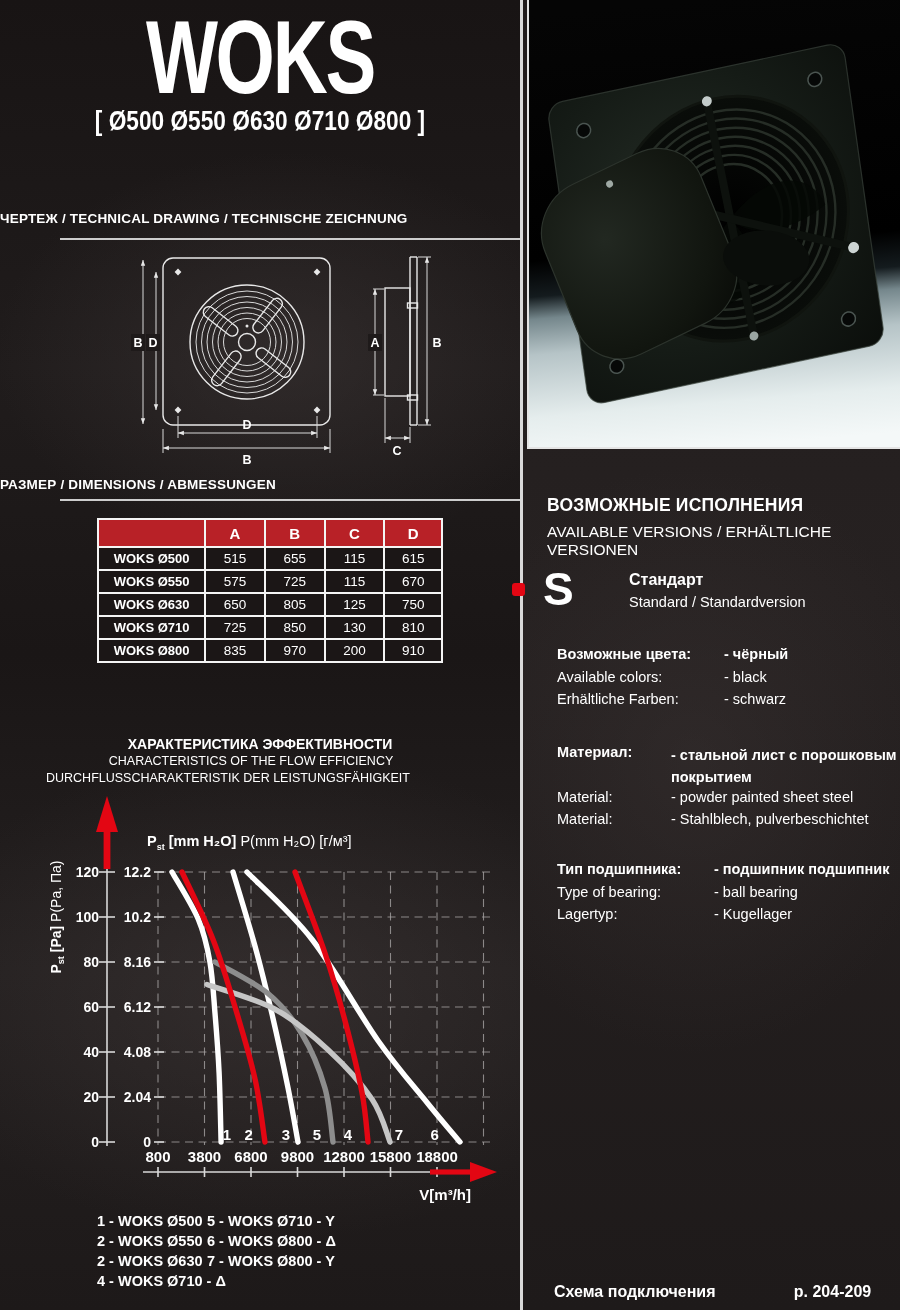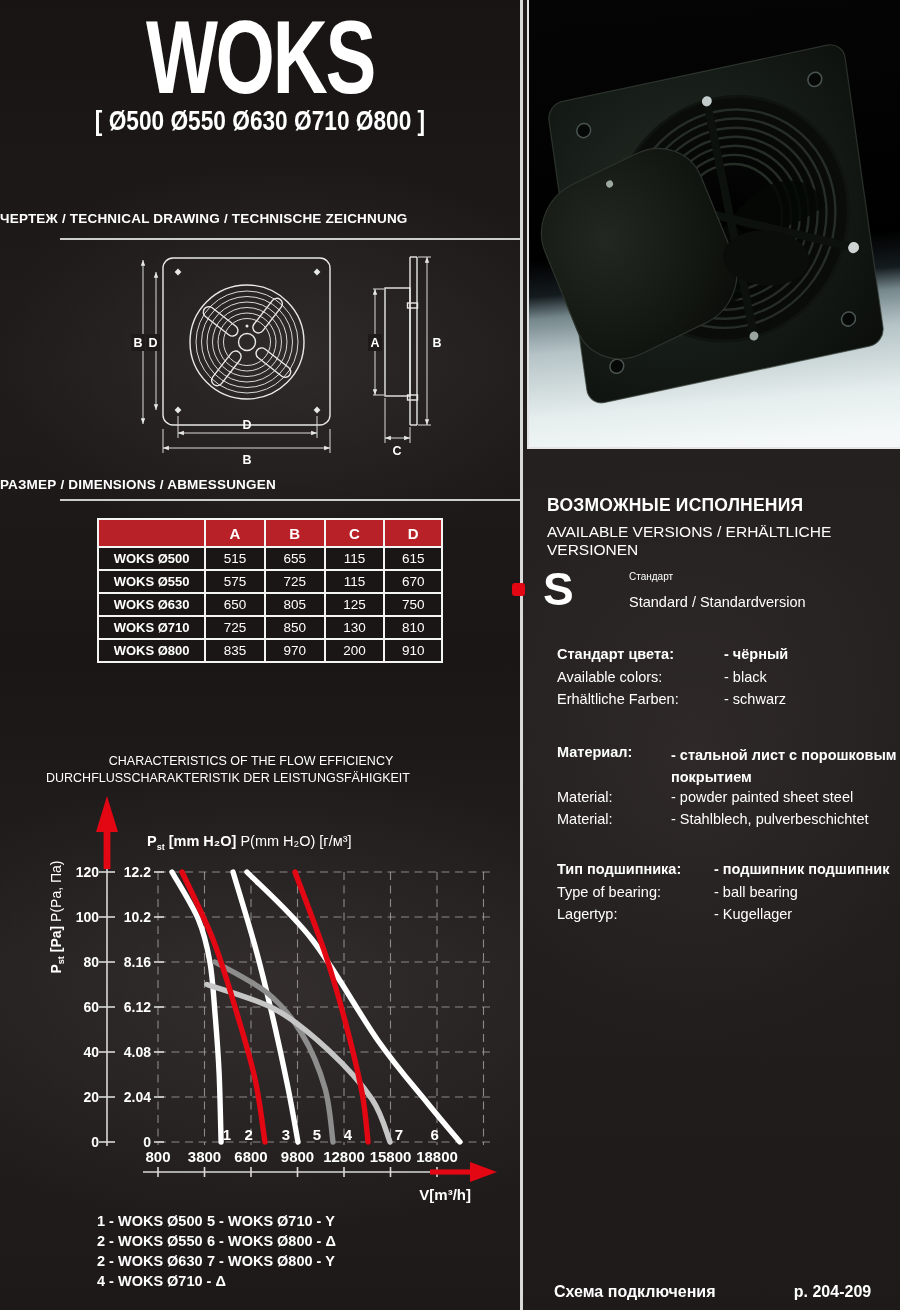--- a/index.html
+++ b/index.html
@@ -54,21 +54,21 @@
   #drawing-svg{position:absolute;left:60px;top:245px;width:460px;height:225px;}
   #drawing-svg .ln{stroke:#e8e8e8;stroke-width:1.4;fill:none;}
   #drawing-svg .thin{stroke:#d9d9d9;stroke-width:1;fill:none;}
   #drawing-svg .lblbg{fill:#1e1a1a;stroke:none;}
   #drawing-svg text{fill:#fff;stroke:none;font:bold 12.5px "Liberation Sans",sans-serif;text-anchor:middle;}
   
   .rc-h1{left:547px;top:495px;font-size:17.5px;font-weight:bold;letter-spacing:.2px;}
   .rc-h2{left:547px;top:523px;font-size:15.5px;}
   .red-bullet{left:512px;top:583px;width:13px;height:13px;background:#e30613;border-radius:3px;}
   .s-letter{left:543px;top:566px;font-size:46px;font-weight:bold;line-height:1;}
-  .std-ru{left:629px;top:571px;font-size:10px;font-weight:normal;}
+  .std-ru{left:629px;top:571px;font-size:16px;font-weight:bold;}
   .std-en{left:629px;top:594px;font-size:14.5px;}
   .spec-label{position:absolute;font-size:14.5px;white-space:nowrap;}
   .spec-value{position:absolute;font-size:14.5px;}
   .footer-left{left:554px;top:1283px;font-size:16px;font-weight:bold;}
   .footer-right{left:780px;top:1283px;width:105px;text-align:center;font-size:16px;font-weight:bold;}
 </style>
 </head>
 <body>
 
 <div class="page">
@@ -210,20 +210,21 @@
         <tr>
           <td class="model">WOKS Ø800</td>
           <td class="num">835</td>
           <td class="num">970</td>
           <td class="num">200</td>
           <td class="num">910</td>
         </tr>
       </tbody>
     </table>
 
+    <div class="abs chart-h1">ХАРАКТЕРИСТИКА ЭФФЕКТИВНОСТИ</div>
     <div class="abs chart-h2">CHARACTERISTICS OF THE FLOW EFFICIENCY</div>
     <div class="abs chart-h3">DURCHFLUSSCHARAKTERISTIK DER LEISTUNGSFÄHIGKEIT</div>
 
     <div class="abs y-top-label">
       <span class="b">P</span><sub class="b">st</sub>
       <span class="b">[mm H₂O]</span>
       <span>P(mm H₂O) [г/м³]</span>
     </div>
 
     <div class="abs y-rot-label">
@@ -398,21 +399,21 @@
     </svg>
   </div>
 
   <div class="abs rc-h1">ВОЗМОЖНЫЕ ИСПОЛНЕНИЯ</div>
   <div class="abs rc-h2">AVAILABLE VERSIONS / ERHÄLTLICHE VERSIONEN</div>
   <div class="abs red-bullet"></div>
   <div class="abs s-letter">S</div>
   <div class="abs std-ru">Стандарт</div>
   <div class="abs std-en">Standard / Standardversion</div>
 
-  <div class="spec-label b" style="left:557px;top:646px">Стандарт цвета:</div>
+  <div class="spec-label b" style="left:557px;top:646px">Возможные цвета:</div>
   <div class="spec-value b" style="left:724px;top:646px;width:176px">- чёрный</div>
   <div class="spec-label" style="left:557px;top:669px">Available colors:</div>
   <div class="spec-value" style="left:724px;top:669px;width:176px">- black</div>
   <div class="spec-label" style="left:557px;top:691px">Erhältliche Farben:</div>
   <div class="spec-value" style="left:724px;top:691px;width:176px">- schwarz</div>
 
   <div class="spec-label b" style="left:557px;top:744px">Материал:</div>
   <div class="spec-value b" style="left:671px;top:744px;width:226px;line-height:22px">- стальной лист с порошковым покрытием</div>
   <div class="spec-label" style="left:557px;top:789px">Material:</div>
   <div class="spec-value" style="left:671px;top:789px;width:226px">- powder painted sheet steel</div>

